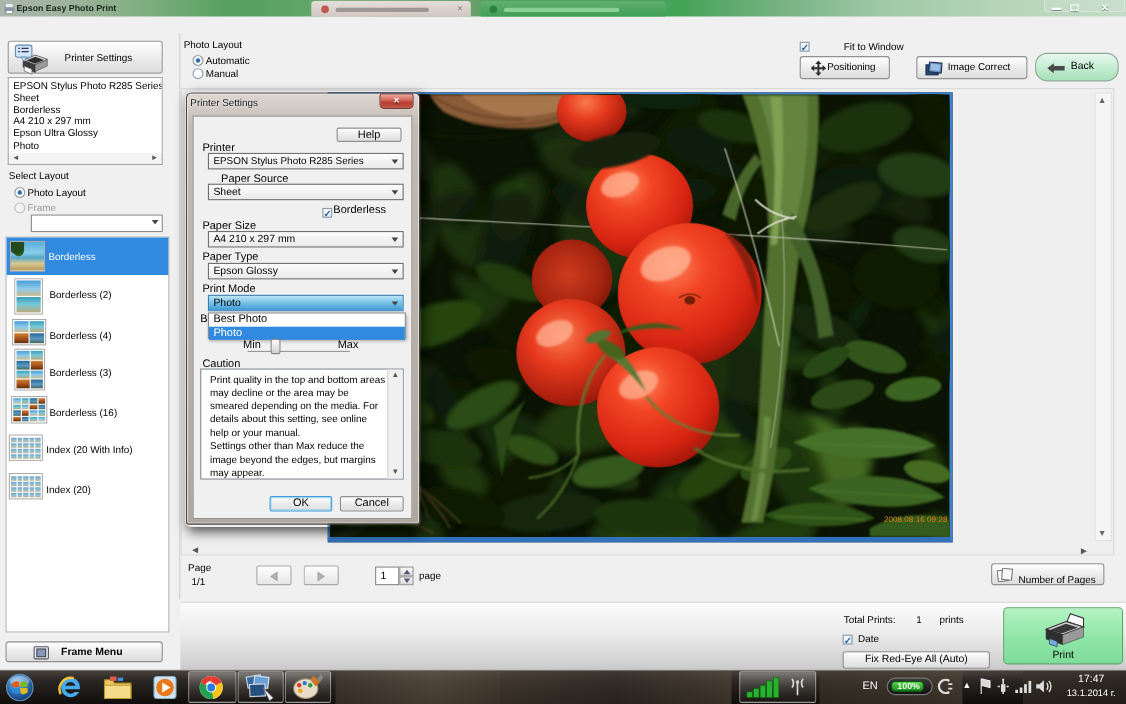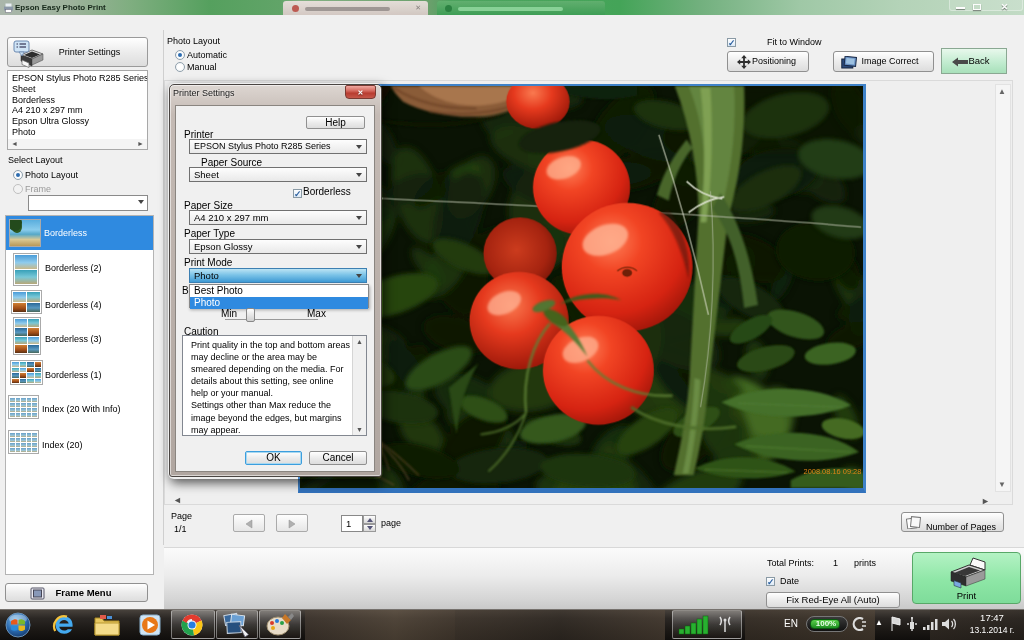--- a/index.html
+++ b/index.html
@@ -52,21 +52,21 @@
 .idxgrid{width:100%;height:100%;background:#fff;padding:2px 1px 1px 1px;display:grid;grid-template-columns:repeat(5,1fr);grid-template-rows:repeat(4,1fr);gap:1px;}
 .idxgrid div{background:linear-gradient(#68a0c8,#98c4d8 60%,#b8ac80);}
 #btnFrameMenu{left:5px;top:583px;width:143px;height:19px;font-weight:bold;line-height:17px;font-size:9.5px;}
 
 #photoLayoutLbl{left:167px;top:36px;}
 .chk{position:absolute;width:9px;height:9px;background:linear-gradient(#fff,#ddeaf7);border:1px solid #8a9aa5;}
 .chk::after{content:"\2713";position:absolute;left:0px;top:-1.5px;font-size:9px;color:#2b5f9e;font-weight:bold;}
 #fitLbl{left:740px;top:37px;margin-left:27px;}
 #btnPositioning{left:727px;top:51px;width:82px;height:21px;line-height:19px;}
 #btnImageCorrect{left:833px;top:51px;width:101px;height:21px;line-height:19px;}
-#btnBack{left:941px;top:48px;width:66px;height:26px;line-height:24px;background:linear-gradient(#e8f8ec,#c2ecd0 55%,#a8e0ba);border:1px solid #8aa892;border-radius:0;text-align:center;font-size:9.5px;}
+#btnBack{left:941px;top:48px;width:76px;height:26px;line-height:24px;background:linear-gradient(#e8f8ec,#c2ecd0 55%,#a8e0ba);border:1px solid #8aa892;border-radius:11px;text-align:center;font-size:9.5px;}
 
 #preview{left:164px;top:80px;width:849px;height:425px;background:#efefef;border:1px solid #dadada;}
 #vscroll{left:995px;top:84px;width:16px;height:408px;background:#f5f5f5;border:1px solid #e2e2e2;}
 #vscroll .u{position:absolute;left:2px;top:2px;font-size:8px;color:#666;}
 #vscroll .d{position:absolute;left:2px;bottom:2px;font-size:8px;color:#666;}
 #harrowL{left:173px;top:495px;font-size:9px;color:#555;}
 #harrowR{left:981px;top:496px;font-size:9px;color:#555;}
 
 #pageLbl{left:171px;top:511px;}
 #pageNum{left:174px;top:524px;}
@@ -232,21 +232,21 @@
         <div class="cell3"></div>
         <div class="cell4"></div>
         <div class="cell1"></div>
         <div class="cell2"></div>
         <div class="cell4"></div>
         <div class="cell3"></div>
         <div class="cell2"></div>
         <div class="cell1"></div>
       </div>
     </div>
-  <div class="lcap" style="left:45px;top:370px;">Borderless (1)</div>
+  <div class="lcap" style="left:45px;top:370px;">Borderless (16)</div>
   <div class="thumb" style="left:9px;top:396px;width:29px;height:22px;">
       <div class="idxgrid">
         <div></div>
         <div></div>
         <div></div>
         <div></div>
         <div></div>
         <div></div>
         <div></div>
         <div></div>

